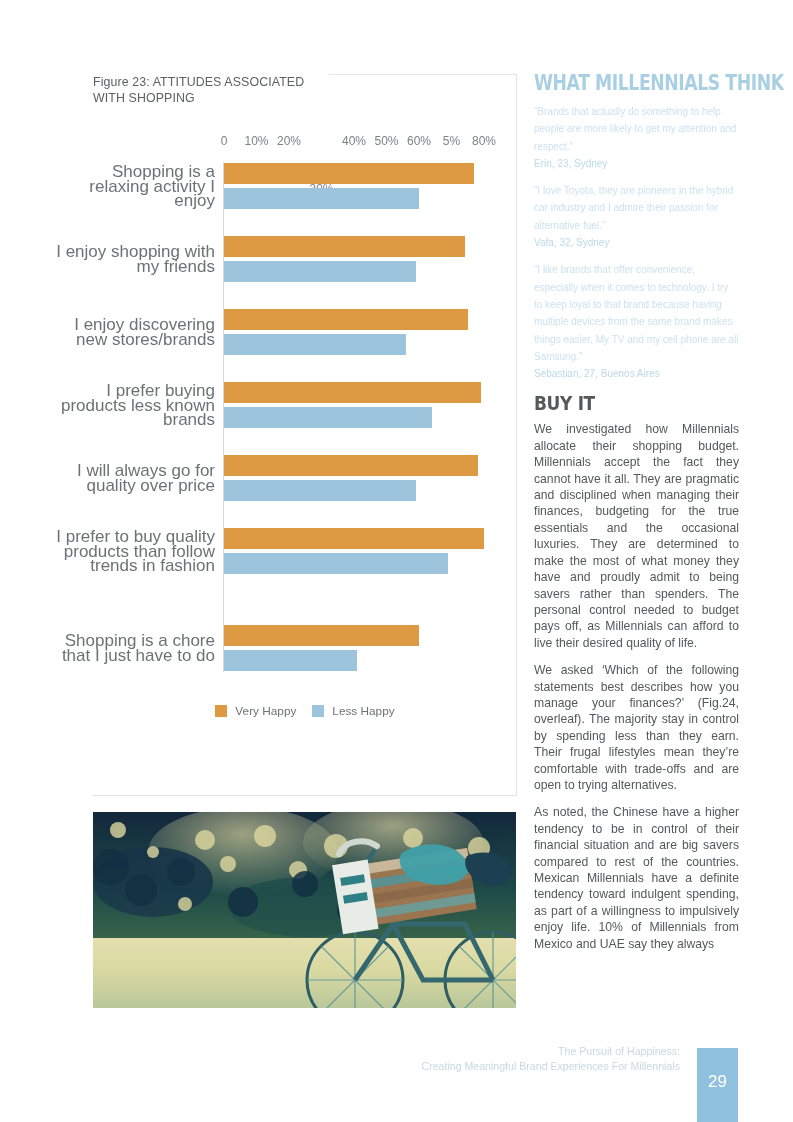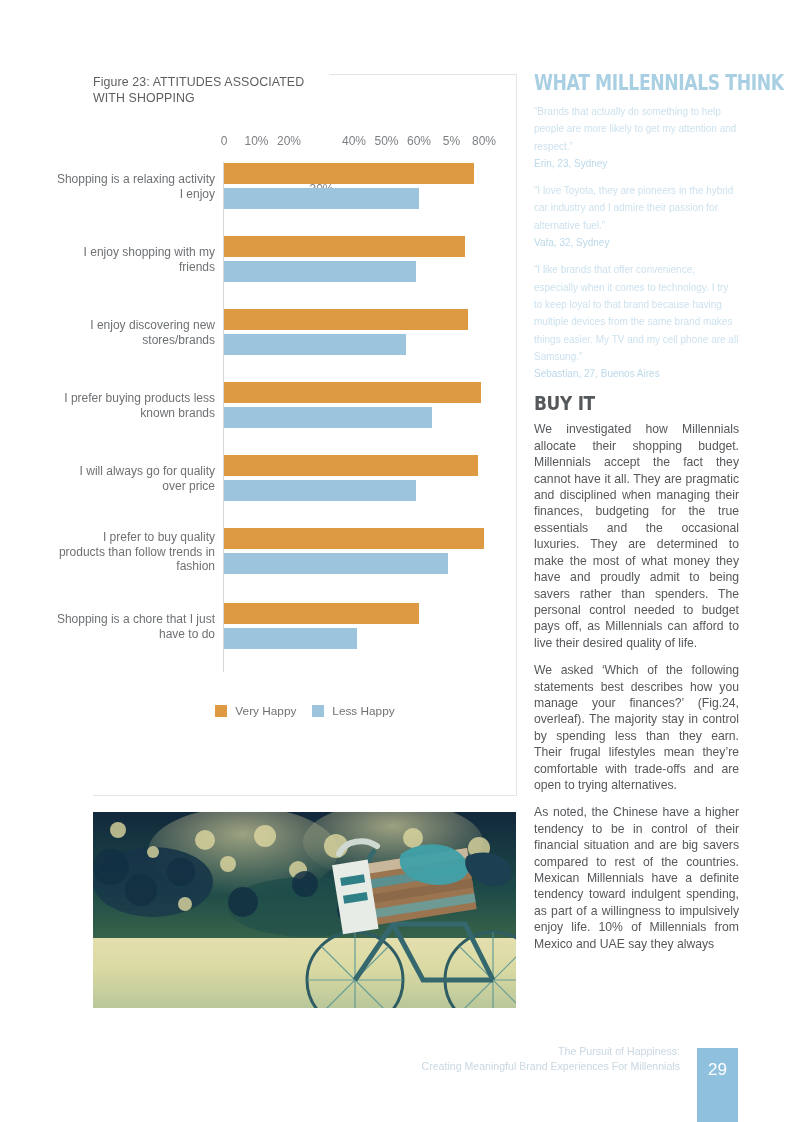--- a/index.html
+++ b/index.html
@@ -95,21 +95,21 @@
     position: absolute;
     left: 0;
     width: 424px;
     height: 50px;
   }
   .grp-label {
     position: absolute;
     right: 302px;
     width: 160px;
     text-align: right;
-    font-size: 12px;
+    font-size: 17px;
     line-height: 14.6px;
     color: #6e7174;
     top: 50%;
     transform: translateY(-50%);
   }
   .bar {
     position: absolute;
     left: 131px;
     height: 21px;
   }
@@ -219,21 +219,21 @@
     left: 697px;
     top: 1048px;
     width: 41px;
     height: 74px;
     background: #8fc0de;
     color: #ffffff;
     font-size: 17px;
     display: flex;
     align-items: flex-start;
     justify-content: center;
-    padding-top: 12px;
+    padding-top: 24px;
     box-sizing: border-box;
   }
 </style>
 </head>
 <body>
 
 <div class="figure-block">
   <div class="figure-frame-left"></div>
   <div class="figure-frame"></div>
 
@@ -276,21 +276,21 @@
         <div class="grp" style="top: 292px;">
           <div class="grp-label">I will always go for quality over price</div>
           <div class="bar b1" style="width: 253.5px; background: rgb(221, 154, 66);"></div>
           <div class="bar b2" style="width: 191.75px; background: rgb(156, 196, 220);"></div>
         </div>
         <div class="grp" style="top: 365px;">
           <div class="grp-label">I prefer to buy quality products than follow trends in fashion</div>
           <div class="bar b1" style="width: 260px; background: rgb(221, 154, 66);"></div>
           <div class="bar b2" style="width: 224.25px; background: rgb(156, 196, 220);"></div>
         </div>
-        <div class="grp" style="top: 440px;">
+        <div class="grp" style="top: 462px;">
           <div class="grp-label">Shopping is a chore that I just have to do</div>
           <div class="bar b1" style="width: 195px; background: rgb(221, 154, 66);"></div>
           <div class="bar b2" style="width: 133.25px; background: rgb(156, 196, 220);"></div>
         </div>
       </div>
     <div class="legend">
         <div class="legend-item">
           <span class="legend-swatch s1" style="background: rgb(221, 154, 66);"></span>
           <span class="legend-text">Very Happy</span>
         </div>

